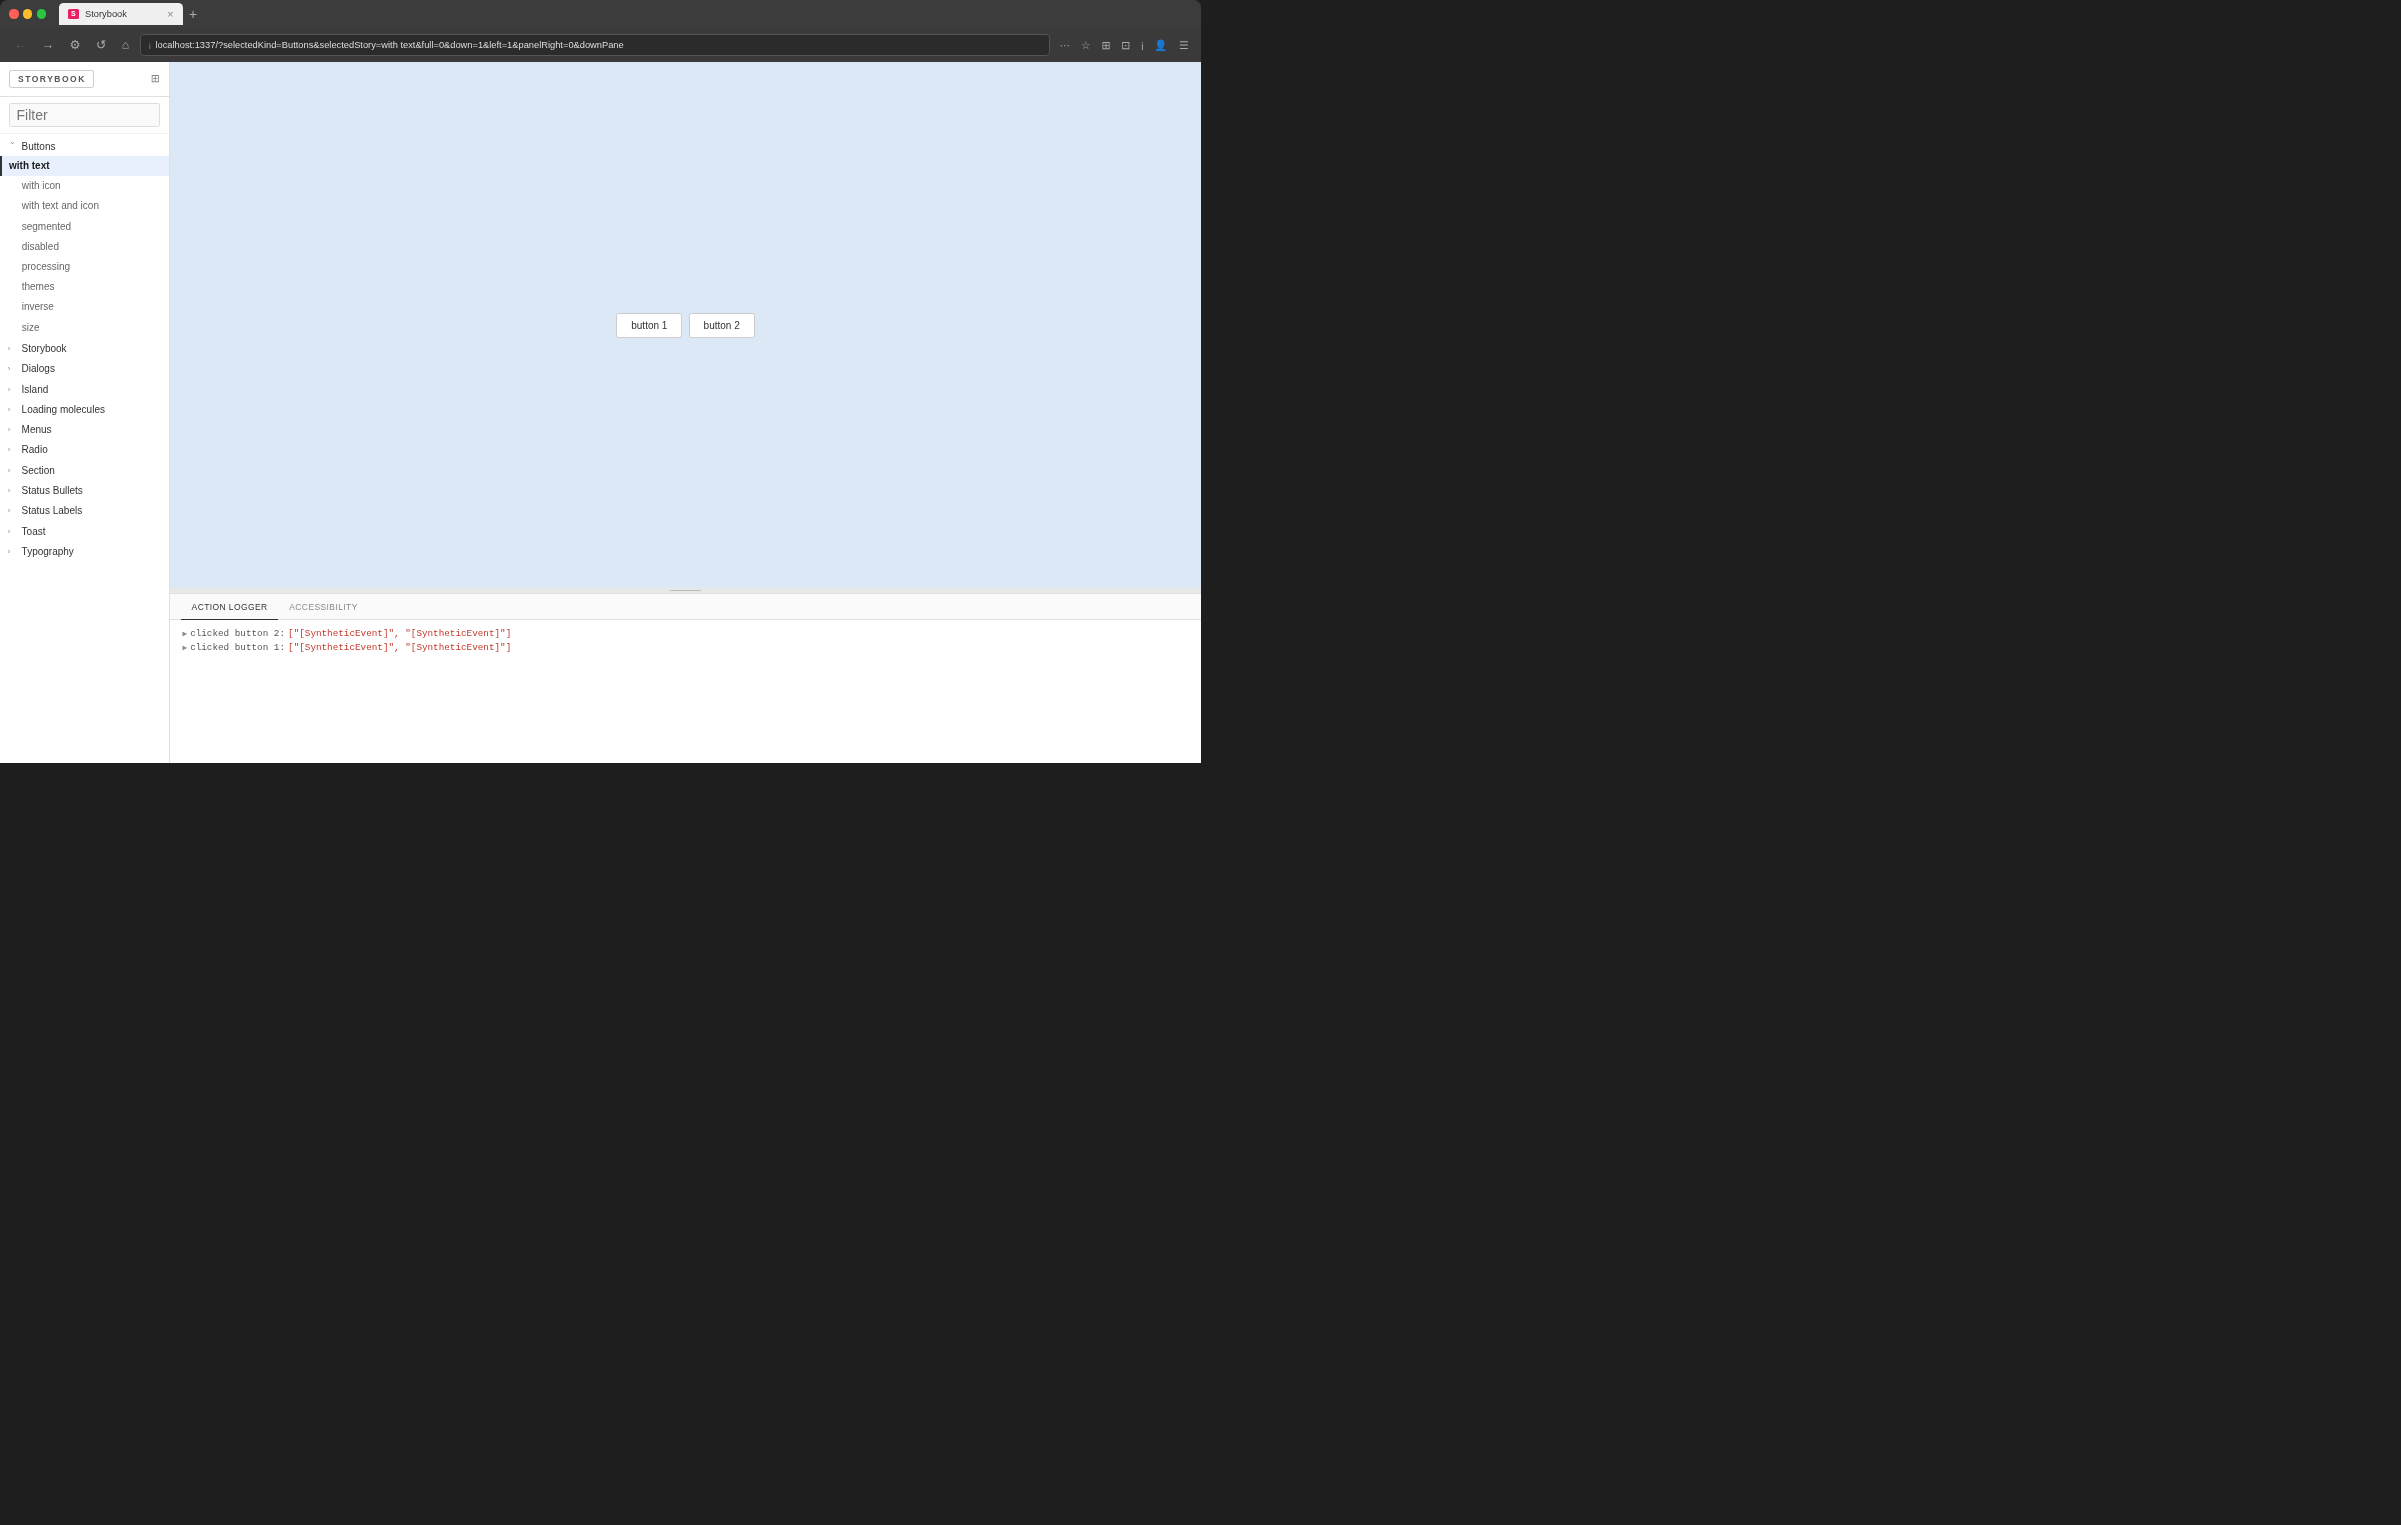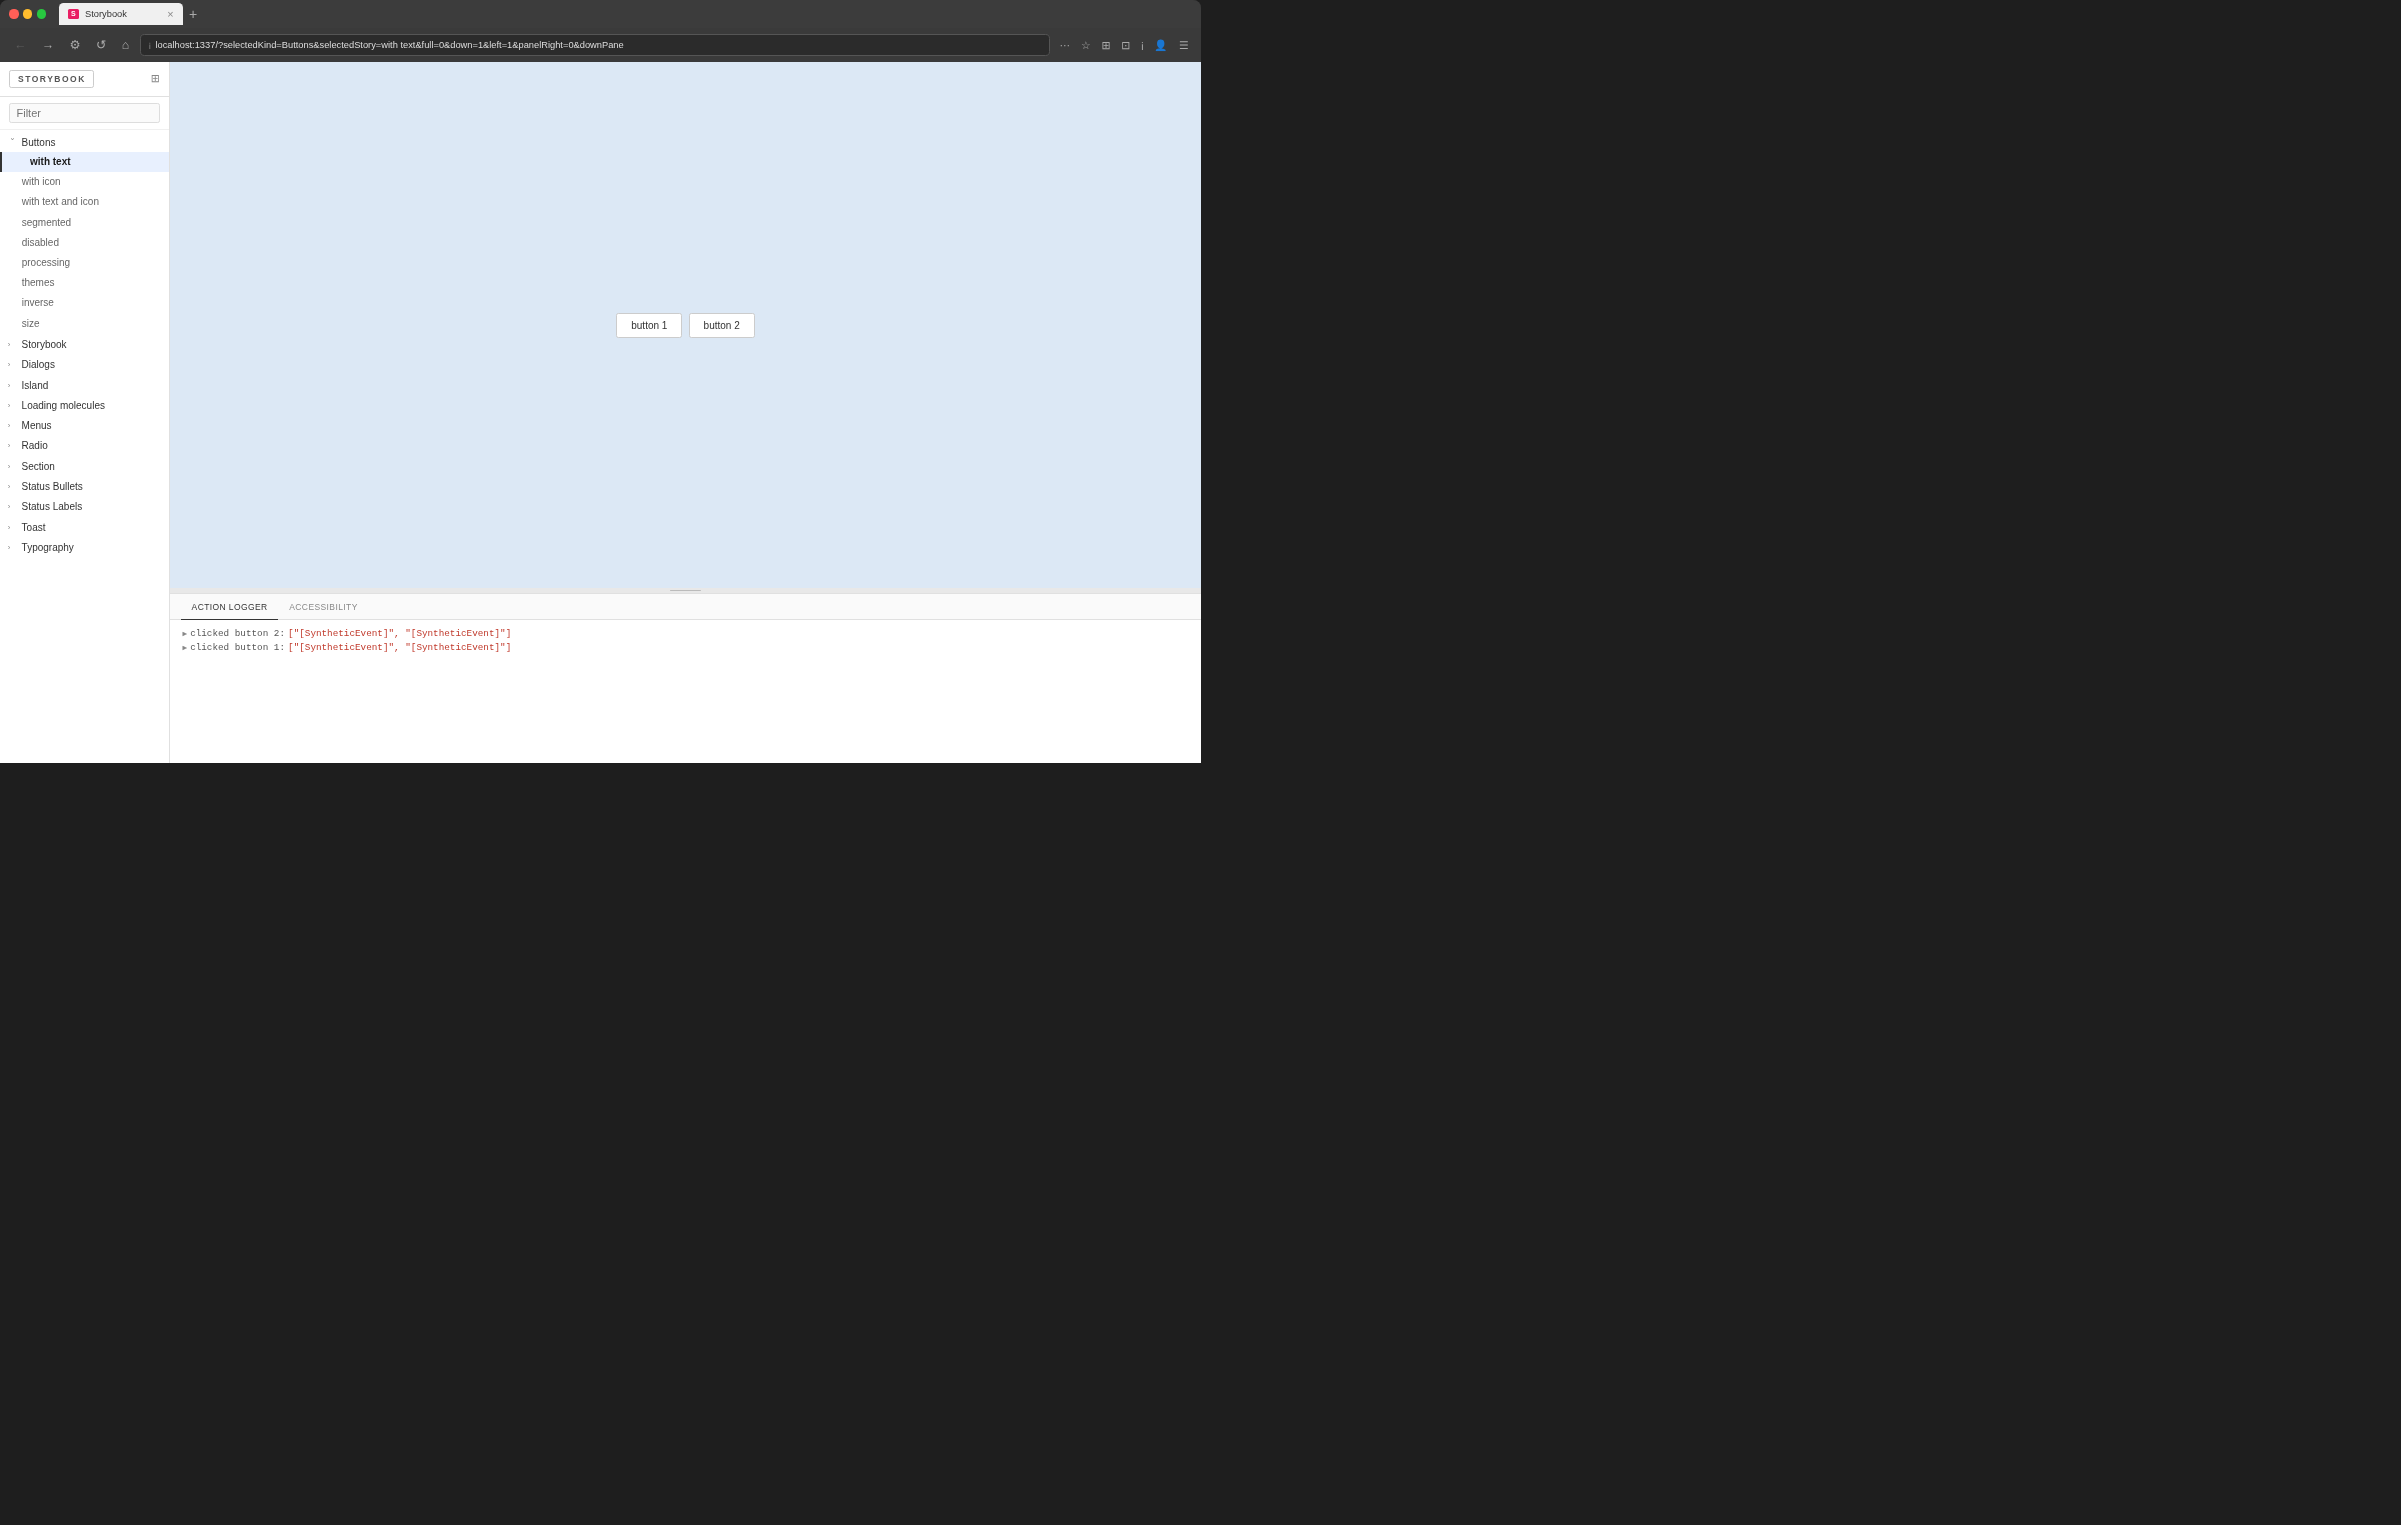--- a/index.html
+++ b/index.html
@@ -216,21 +216,21 @@
     .sidebar-filter {
       padding: 6.2px 9.3px;
       border-bottom: 0.8px solid #f0f0f0;
     }
 
     .sidebar-filter input {
       width: 100%;
       border: 0.8px solid #ddd;
       border-radius: 2.3px;
       padding: 3.1px 6.2px;
-      font-size: 11px;
+      font-size: 14px;
       outline: none;
       color: #555;
       background: #fafafa;
     }
 
     .sidebar-nav {
       flex: 1;
       overflow-y: auto;
       padding: 3.1px 0;
     }
@@ -264,21 +264,21 @@
       cursor: pointer;
       font-size: 10px;
       color: #666;
       line-height: 1.4;
     }
     .nav-item.active {
       background: #e8f0fe;
       font-weight: 600;
       color: #1a1a1a;
       border-left: 2.3px solid #333;
-      padding-left: 28px;
+      padding-left: 7px;
     }
 
     
     .content-panel {
       flex: 1;
       display: flex;
       flex-direction: column;
       overflow: hidden;
     }
 

